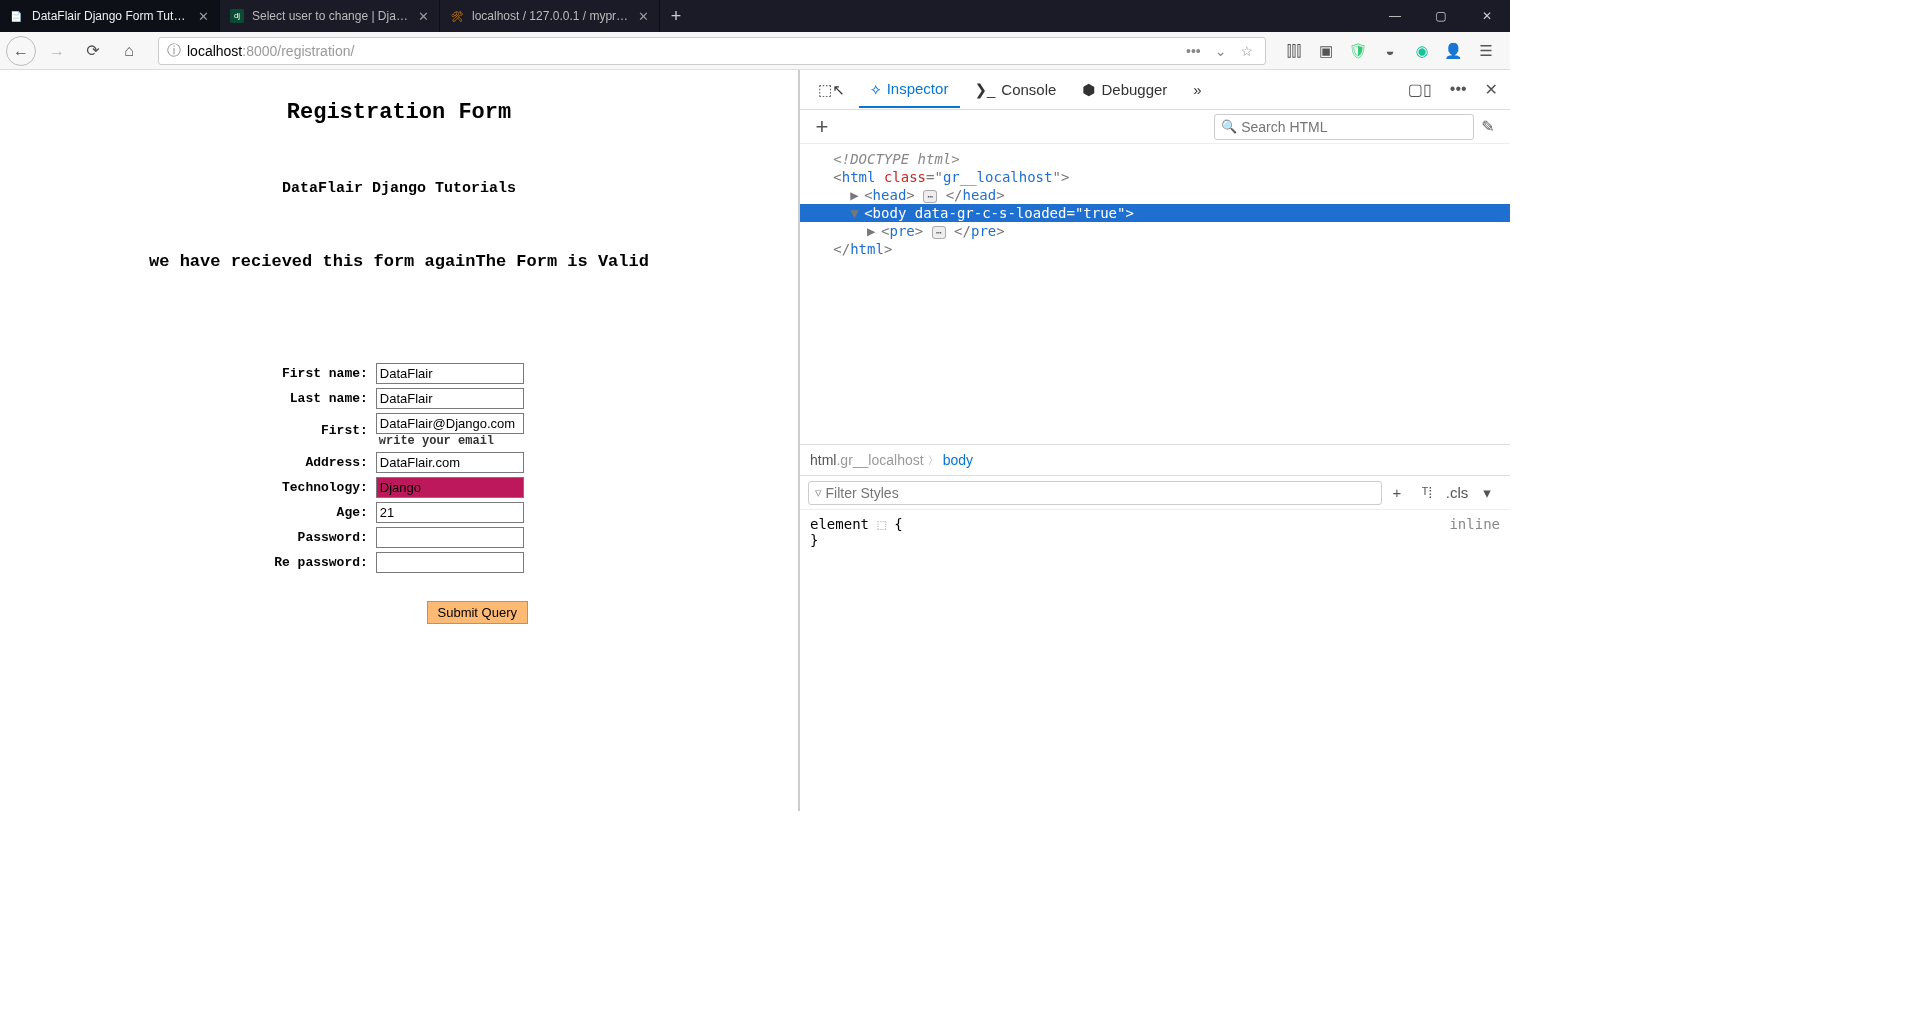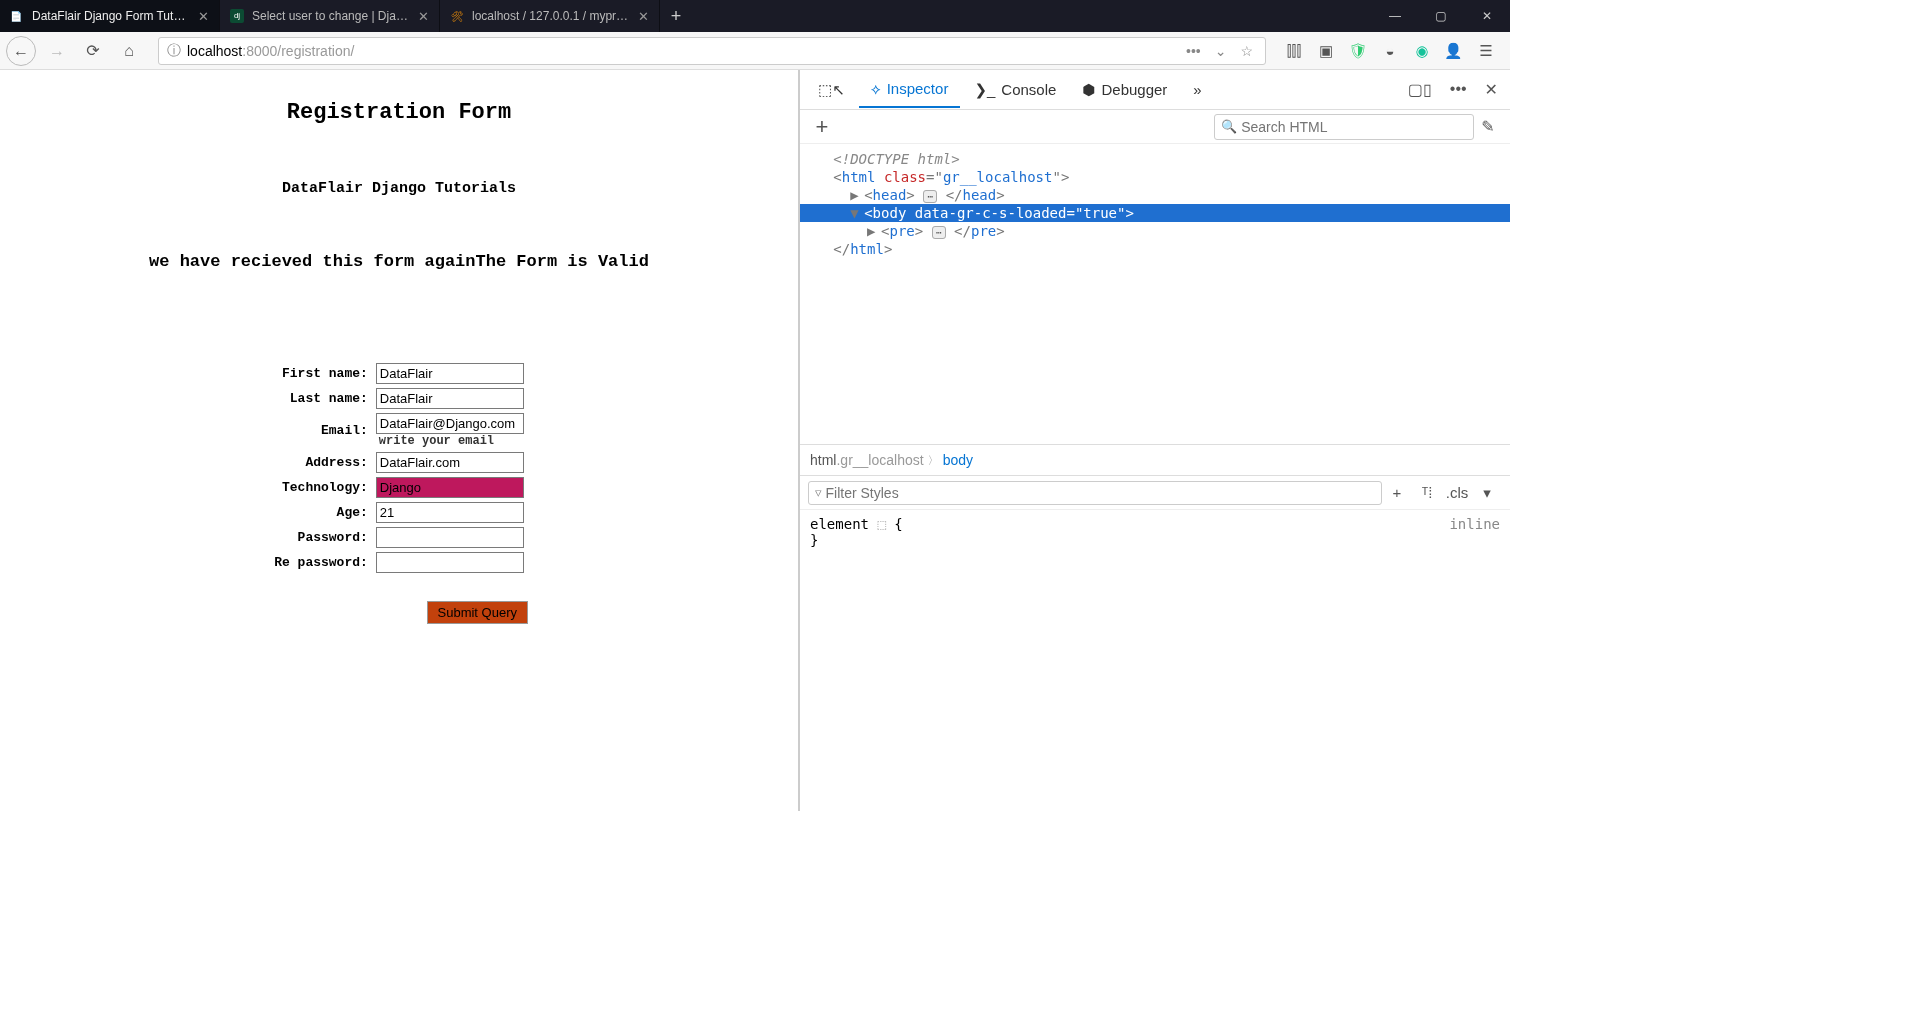--- a/index.html
+++ b/index.html
@@ -37,21 +37,21 @@
 .page h3 { font-size: 17px; font-weight: bold; margin-bottom: 90px; }
 .formtbl { margin: 0 auto; border-collapse: collapse; }
 .formtbl td { padding: 2px 4px; text-align: right; font-weight: bold; font-size: 13px; }
 .formtbl td.val { text-align: left; }
 .formtbl input[type=text], .formtbl input[type=password], .formtbl input[type=number] {
   width: 148px; height: 21px; font-family: Arial, sans-serif; font-size: 13px; padding: 1px 3px; border: 1px solid #7a7a7a;
 }
 .formtbl input[readonly] { background: #be185d; }
 .help { font-family: "Courier New", monospace; font-size: 12px; color: #333; text-align: left; padding-left: 3px; }
 .submit-wrap { text-align: right; margin-top: 26px; padding-right: 250px; }
-.submit-wrap button { font-family: Arial; font-size: 13px; padding: 3px 10px; background: #c2410c; border: 1px solid #999; cursor: pointer; }
+.submit-wrap button { font-family: Arial; font-size: 13px; padding: 3px 10px; background: #fdba74; border: 1px solid #999; cursor: pointer; }
 
 
 .devtools { flex: 1; border-left: 2px solid #ccc; display: flex; flex-direction: column; min-width: 0; }
 .dt-tabs { height: 40px; border-bottom: 1px solid #ddd; display: flex; align-items: center; padding: 0 6px; gap: 2px; }
 .dt-tab { padding: 8px 12px; display: flex; align-items: center; gap: 6px; color: #333; font-size: 15px; cursor: pointer; }
 .dt-tab.active { color: #0675d3; border-bottom: 2px solid #0675d3; }
 .dt-tab .dtico { font-size: 15px; }
 .dt-right { margin-left: auto; display: flex; gap: 6px; }
 .dt-right .dtico { font-size: 16px; color: #555; cursor: pointer; padding: 6px; }
 
@@ -153,21 +153,21 @@
         <tbody>
             <tr>
           <td>First name:</td>
           <td class="val"><input type="text" value="DataFlair" style=""></td>
         </tr>
         <tr>
           <td>Last name:</td>
           <td class="val"><input type="text" value="DataFlair" style=""></td>
         </tr>
         <tr>
-          <td>Email:</td>
+          <td>First:</td>
           <td class="val">
             <input type="text" value="DataFlair@Django.com" style="">
             <div class="help">write your email</div>
           </td>
         </tr>
         <tr>
           <td>Address:</td>
           <td class="val"><input type="text" value="DataFlair.com" style=""></td>
         </tr>
         <tr>

